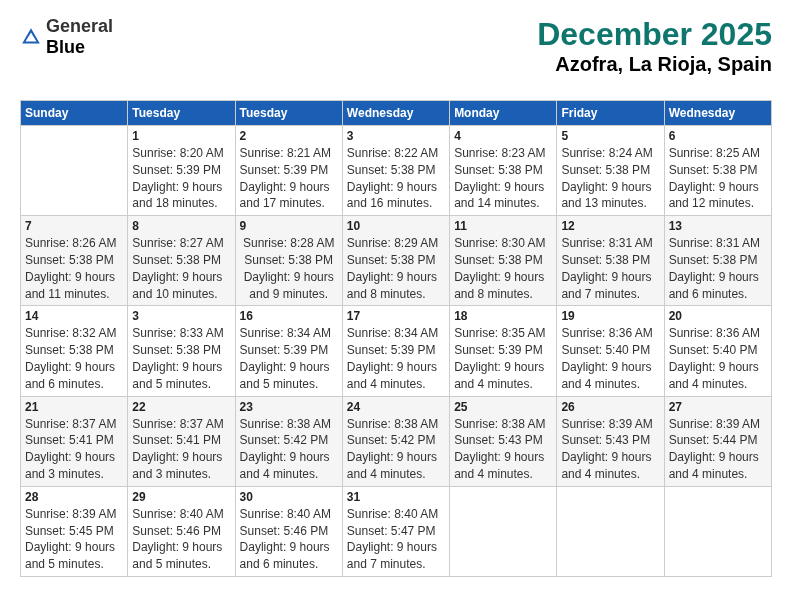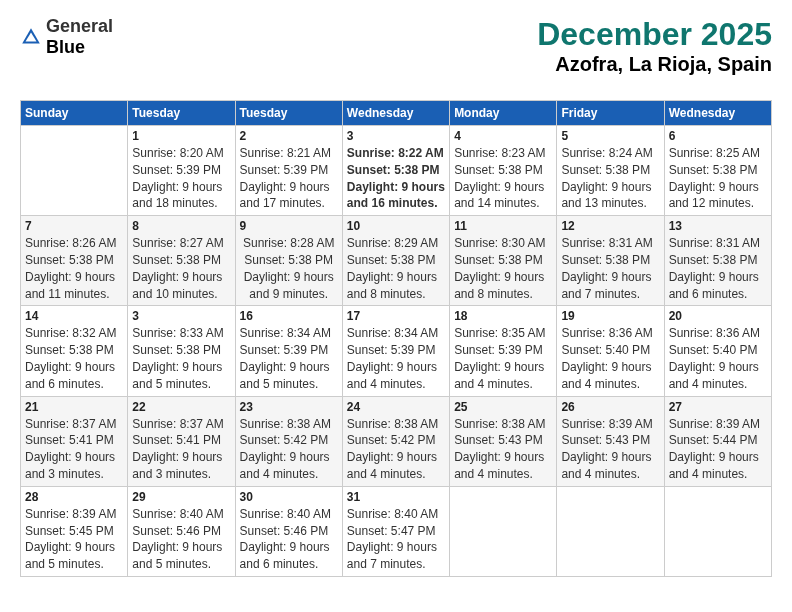--- a/index.html
+++ b/index.html
@@ -146,21 +146,21 @@
           </td>
           <td>
             <div class="day-number">2</div>
             <div class="day-info" style="white-space: pre-line;">Sunrise: 8:21 AM
 Sunset: 5:39 PM
 Daylight: 9 hours
 and 17 minutes.</div>
           </td>
           <td>
             <div class="day-number">3</div>
-            <div class="day-info" style="white-space: pre-line; font-weight: bold;">Sunrise: 8:22 AM
+            <div class="day-info" style="white-space: pre-line;">Sunrise: 8:22 AM
 Sunset: 5:38 PM
 Daylight: 9 hours
 and 16 minutes.</div>
           </td>
           <td>
             <div class="day-number">4</div>
             <div class="day-info" style="white-space: pre-line;">Sunrise: 8:23 AM
 Sunset: 5:38 PM
 Daylight: 9 hours
 and 14 minutes.</div>

